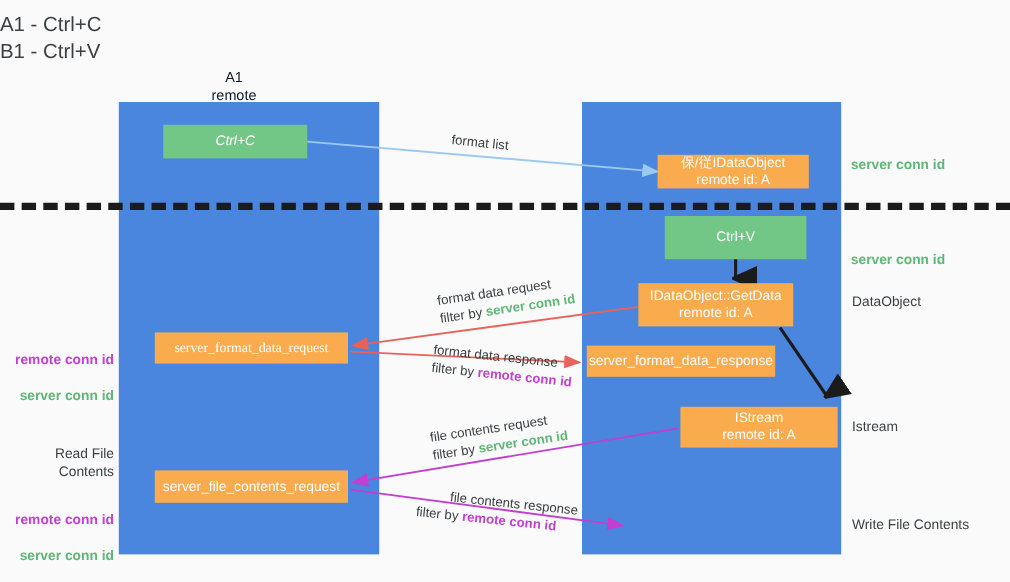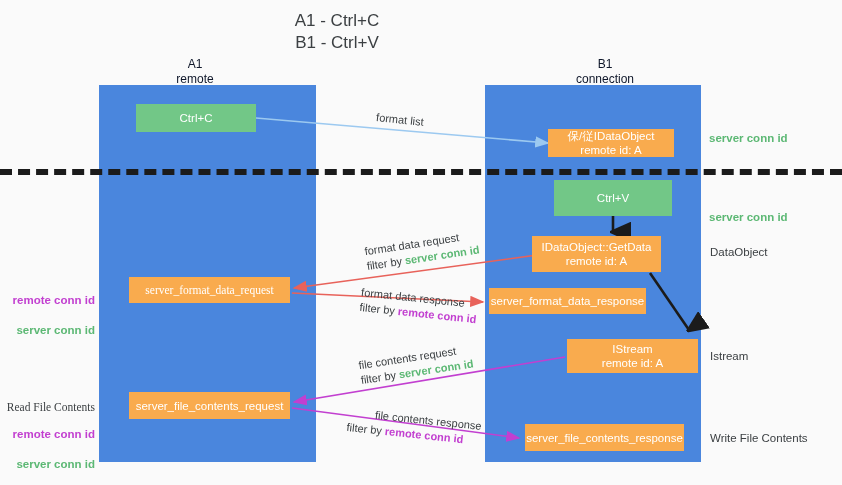--- a/index.html
+++ b/index.html
@@ -10,21 +10,21 @@
     color:#3c4043;
     overflow:hidden;
   }
   #stage{position:relative;width:842px;height:485px;}
 
   .abs{position:absolute;}
 
   
   #title{
     left:0;top:10px;width:674px;
-    text-align:center;
+    text-align:left;
     font-size:17px;line-height:22px;
     color:#3c4043;
     white-space:pre-line;
   }
 
   
   .col-head{
     text-align:center;font-size:12px;line-height:15px;color:#0f172a;
     white-space:pre-line;
   }
@@ -75,22 +75,20 @@
 </head>
 <body>
 
 <div id="stage">
 
   <div class="abs" id="title">A1 - Ctrl+C
 B1 - Ctrl+V</div>
 
   <div class="abs col-head" id="head-a1">A1
 remote</div>
-  <div class="abs col-head" id="head-b1">B1
-connection</div>
 
   <div class="abs lane" id="lane-a1"></div>
   <div class="abs lane" id="lane-b1"></div>
 
   <svg id="wires" viewBox="0 0 842 485">
     <defs>
       <marker id="ar-blue" markerWidth="9" markerHeight="7" refX="8" refY="3.5" orient="auto">
         <polygon points="0,0 9,3.5 0,7" fill="#9cc9f0"></polygon>
       </marker>
       <marker id="ar-red" markerWidth="9" markerHeight="7" refX="8" refY="3.5" orient="auto">
@@ -114,40 +112,39 @@
 
     <line x1="292" y1="293" x2="483" y2="302" stroke="#e8625a" stroke-width="1.6" marker-end="url(#ar-red)"></line>
 
     <line x1="565" y1="357" x2="294" y2="402" stroke="#c23fd0" stroke-width="1.6" marker-end="url(#ar-pink)"></line>
 
     <line x1="292" y1="408" x2="519" y2="438" stroke="#c23fd0" stroke-width="1.6" marker-end="url(#ar-pink)"></line>
   </svg>
 
   <div class="abs" id="divider"></div>
 
-  <div class="abs box green" style="left:136px;top:104px;width:120px;height:28px;">Ctrl+C</div>
+  <div class="abs box green" style="left:136px;top:104px;width:120px;height:28px;font-style:italic;">Ctrl+C</div>
 
   <div class="abs box orange" style="left:548px;top:129px;width:126px;height:28px;">保/従IDataObject
 remote id: A</div>
 
   <div class="abs box green" style="left:554px;top:180px;width:118px;height:36px;">Ctrl+V</div>
 
   <div class="abs box orange" style="left:532px;top:236px;width:129px;height:36px;">IDataObject::GetData
 remote id: A</div>
 
   <div class="abs box orange" style="left:129px;top:277px;width:161px;height:26px;font-family:Liberation Serif, serif;">server_format_data_request</div>
 
   <div class="abs box orange" style="left:489px;top:288px;width:157px;height:26px;">server_format_data_response</div>
 
   <div class="abs box orange" style="left:567px;top:339px;width:131px;height:34px;">IStream
 remote id: A</div>
 
   <div class="abs box orange" style="left:129px;top:392px;width:161px;height:27px;">server_file_contents_request</div>
 
-  <div class="abs box orange" style="left:525px;top:424px;width:159px;height:27px;">server_file_contents_response</div>
 
   <div class="abs elabel rot-dn" style="left:377px;top:110px;">format list</div>
 
   <div class="abs elabel rot-up" style="left:368px;top:244px;">
     <div>format data request</div>
     <div><span class="plain-t">filter by </span><span class="green-t">server conn id</span></div>
   </div>
 
   <div class="abs elabel rot-dn" style="left:362px;top:285px;">
     <div>format data response</div>
@@ -172,20 +169,20 @@
 
   <div class="abs note note-r plain-t" style="left:710px;top:349px;">Istream</div>
 
   <div class="abs note note-r plain-t" style="left:710px;top:431px;">Write File Contents</div>
 
   <div class="abs note note-l" style="left:0px;top:278px;width:95px;">
     <div class="purple-t">remote conn id</div>
     <div class="green-t">server conn id</div>
   </div>
 
-  <div class="abs note note-l plain-t" style="left:0px;top:400px;width:95px;font-family:Liberation Serif, serif;">Read File Contents</div>
+  <div class="abs note note-l plain-t" style="left:0px;top:372px;width:95px;">Read File Contents</div>
 
   <div class="abs note note-l" style="left:0px;top:412px;width:95px;">
     <div class="purple-t">remote conn id</div>
     <div class="green-t">server conn id</div>
   </div>
 
 </div>
 
 </body></html>

